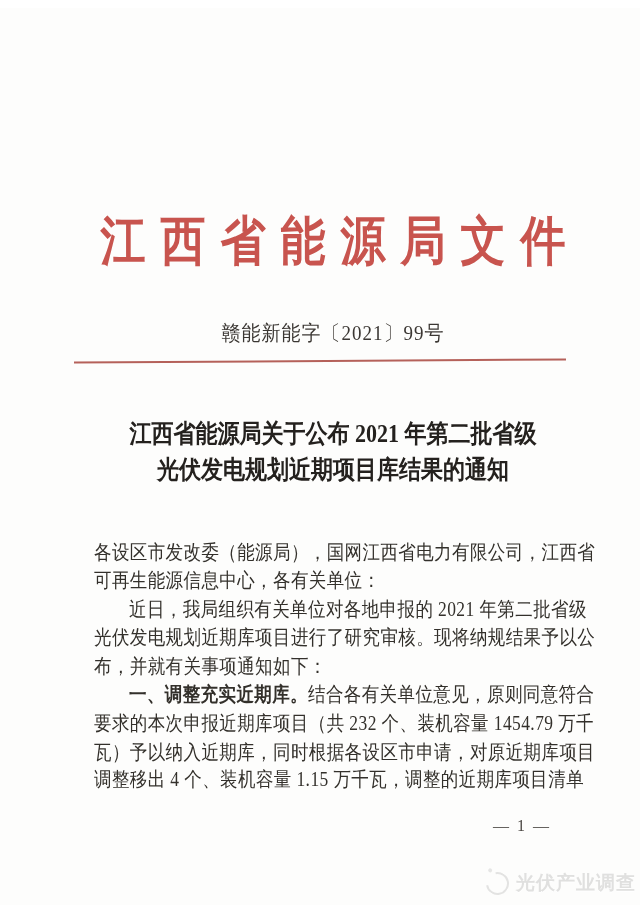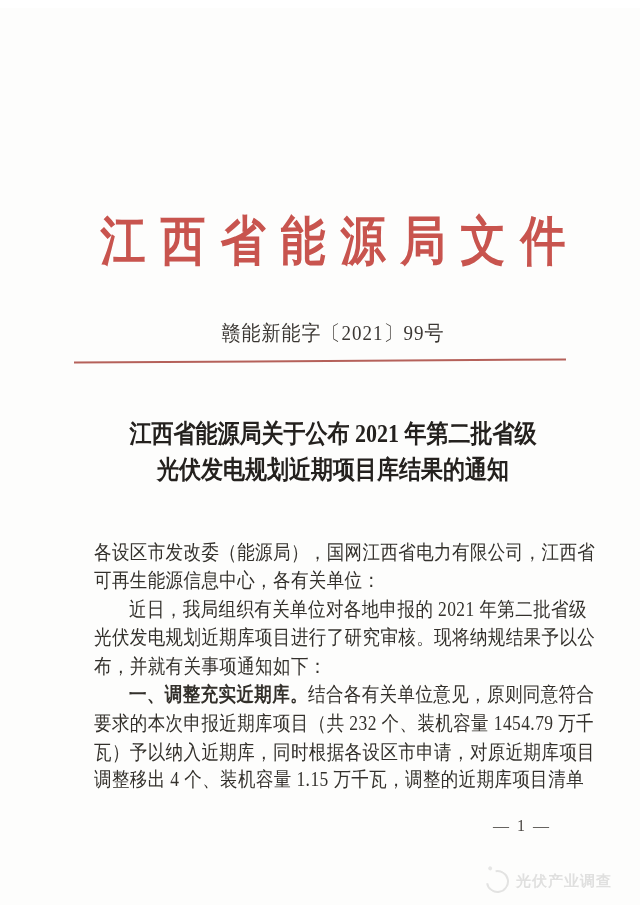--- a/index.html
+++ b/index.html
@@ -123,21 +123,21 @@
     content: "";
     position: absolute;
     left: -6px;
     top: 1px;
     width: 4px;
     height: 4px;
     border-radius: 50%;
     background: #e6e6e5;
   }
   .wm-text {
-    font-size: 15px;
+    font-size: 19px;
     font-weight: bold;
     letter-spacing: 1px;
     color: #e0e0df;
     text-shadow: 0 1px 0 #ffffff;
     white-space: nowrap;
   }
 </style>
 </head>
 <body>
 

